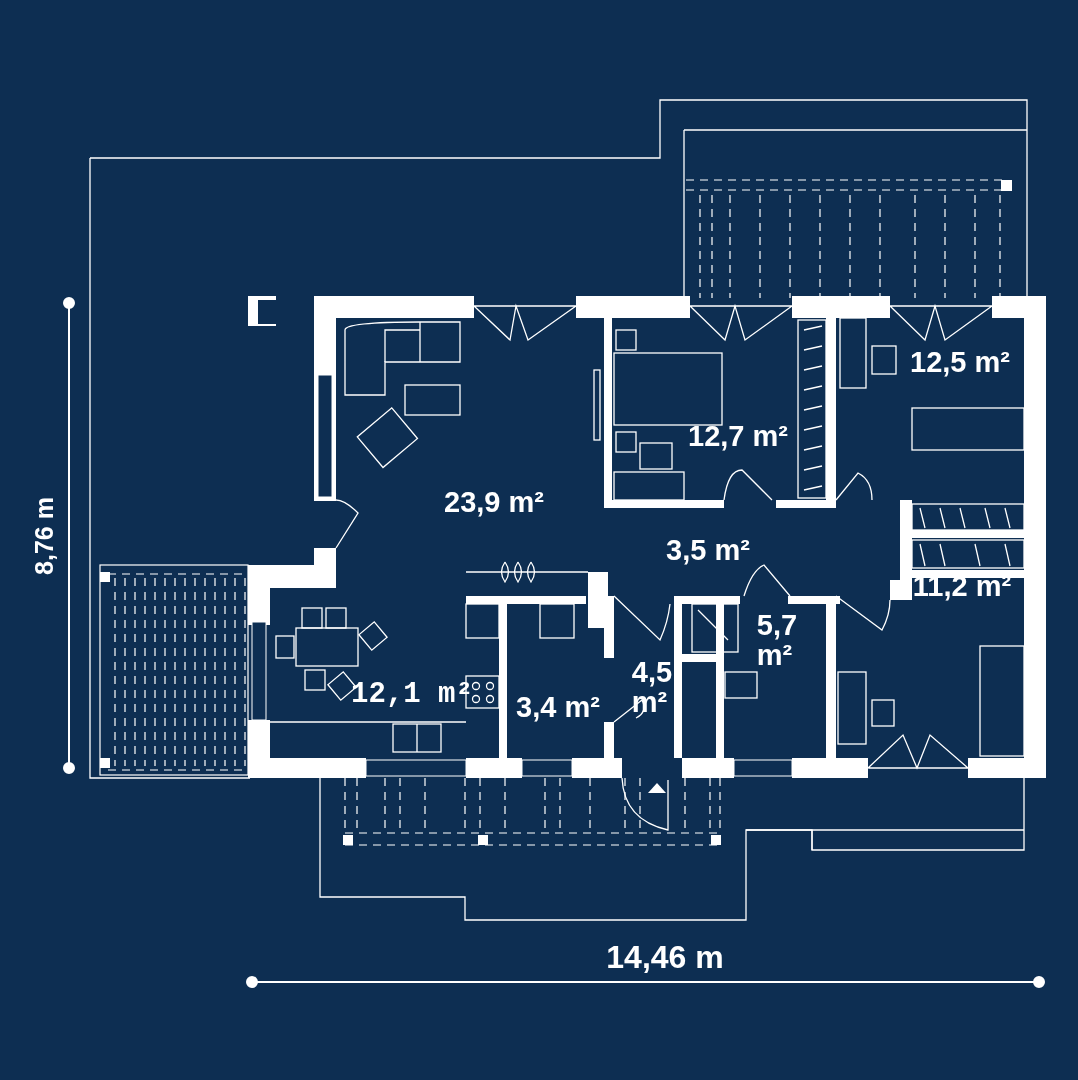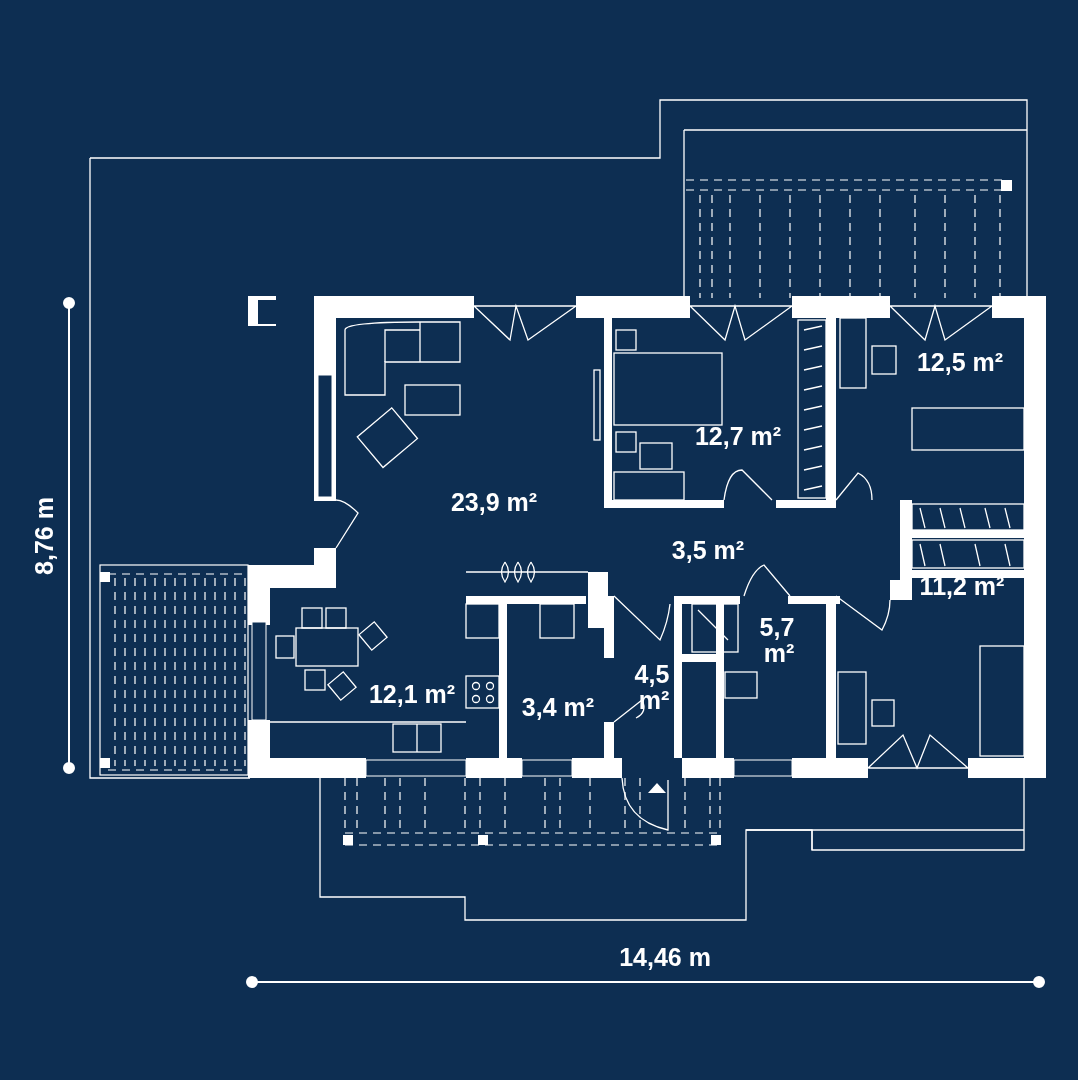--- a/index.html
+++ b/index.html
@@ -1,21 +1,21 @@
 <!DOCTYPE html>
 <html><head>
 <meta charset="utf-8">
 <style>
   html, body { margin: 0; padding: 0; }
   body { width: 1078px; height: 1080px; background: #0d2e52; overflow: hidden; position: relative; font-family: "Liberation Sans", sans-serif; }
   #plan { position: absolute; left: 0; top: 0; }
-  .lbl { position: absolute; color: #ffffff; font-weight: bold; font-family: "Liberation Sans", sans-serif; font-size: 25px; line-height: 1; white-space: nowrap; transform: translate(-50%, -50%); text-align: right; }
+  .lbl { position: absolute; color: #ffffff; font-weight: bold; font-family: "Liberation Sans", sans-serif; font-size: 29px; line-height: 1; white-space: nowrap; transform: translate(-50%, -50%); text-align: left; }
   .lbl.two { line-height: 1.05; }
   .dim-v { position: absolute; left: 44px; top: 536px; color: #fff; font-weight: bold; font-size: 25px; transform: translate(-50%,-50%) rotate(-90deg); white-space: nowrap; }
-  .dim-h { position: absolute; left: 665px; top: 957px; color: #fff; font-weight: bold; font-size: 25px; transform: translate(-50%,-50%); white-space: nowrap; }
+  .dim-h { position: absolute; left: 665px; top: 957px; color: #fff; font-weight: bold; font-size: 32px; transform: translate(-50%,-50%); white-space: nowrap; }
 </style>
 </head>
 <body>
 
 <svg id="plan" width="1078" height="1080" viewBox="0 0 1078 1080" xmlns="http://www.w3.org/2000/svg">
   <g fill="none" stroke="#ffffff" stroke-width="1.3">
 
     <path d="M90 158 H660 V100 H1027 V300"></path>
     <path d="M90 158 V778 H250"></path>
     <path d="M684 130 H1027"></path>
@@ -189,21 +189,21 @@
     <circle cx="252" cy="982" r="5"></circle>
       <circle cx="1039" cy="982" r="5"></circle>
   </g>
 </svg>
 
 <div class="lbl" style="left:494px;top:480px;margin-top:22px;">23,9 m²</div>
 <div class="lbl" style="left:738px;top:436px;">12,7 m²</div>
 <div class="lbl" style="left:960px;top:362px;">12,5 m²</div>
 <div class="lbl" style="left:708px;top:550px;">3,5 m²</div>
 <div class="lbl" style="left:962px;top:586px;">11,2 m²</div>
-<div class="lbl" style="left:412px;top:694px;">12,1 m²</div>
+<div class="lbl" style="left:412px;top:694px;font-family:Liberation Mono, monospace;">12,1 m²</div>
 <div class="lbl" style="left:558px;top:707px;">3,4 m²</div>
 <div class="lbl two" style="left:652px;top:674px;margin-top:13px;">
   <div>4,5</div>
   <div>m²</div>
 </div>
 <div class="lbl two" style="left:777px;top:640px;">
   <div>5,7</div>
   <div>m²</div>
 </div>
 

